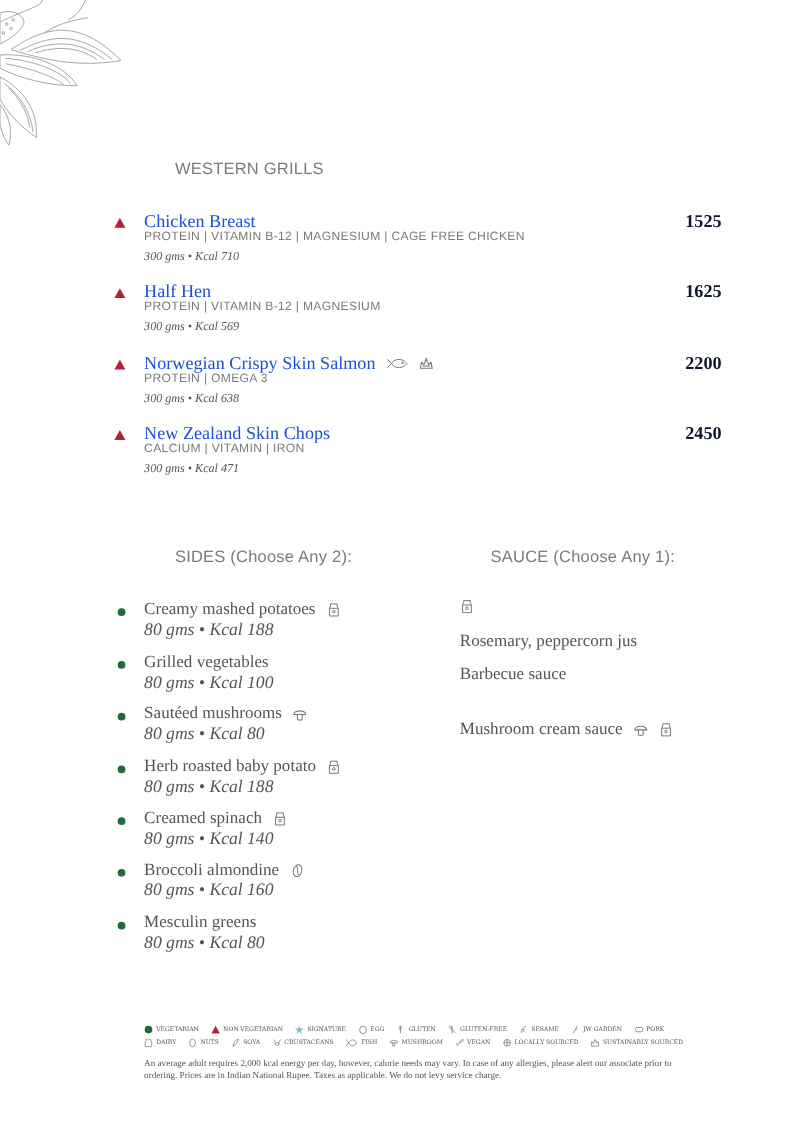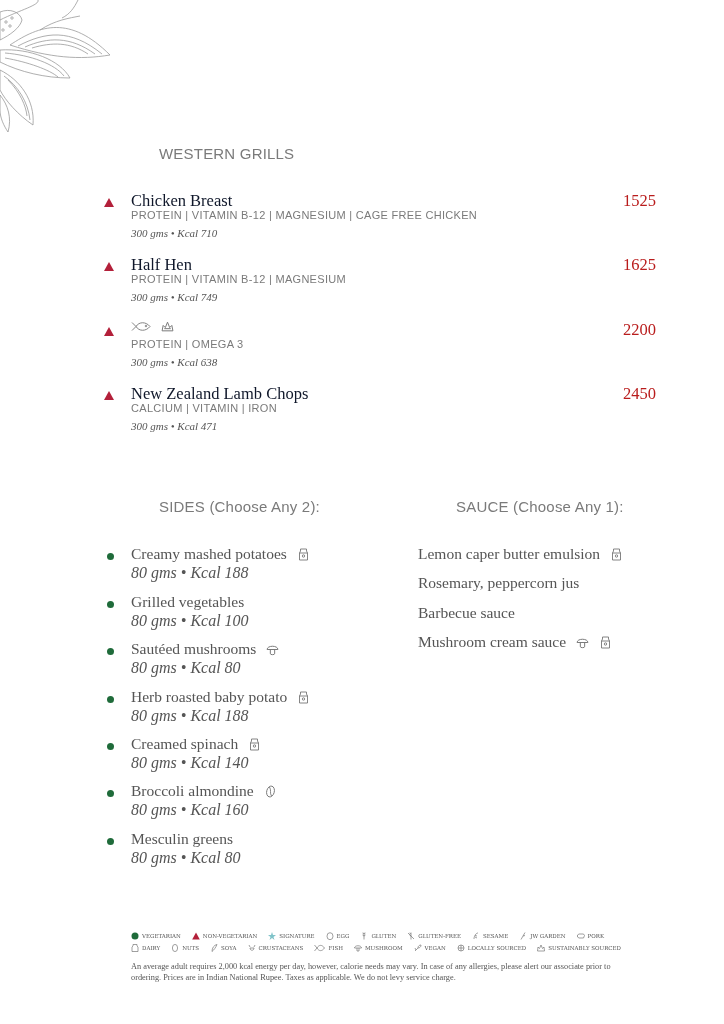--- a/index.html
+++ b/index.html
@@ -4,22 +4,22 @@
   <style>
     html, body { margin: 0; padding: 0; background: #ffffff; }
     body { width: 724px; height: 1024px; position: relative; overflow: hidden; color: #6b6b6b; }
     .lotus { position: absolute; left: 0; top: 0; width: 120px; height: 140px; }
 
     .section-title { position: absolute; font-family: "Liberation Sans", sans-serif; font-size: 15px; color: #7a7a7a; letter-spacing: 0.2px; margin-left: 28px; }
 
     .grill-item { position: absolute; left: 104px; width: 556px; }
     .grill-item .marker { position: absolute; left: 0; top: 3px; width: 0; height: 0;
       border-left: 5px solid transparent; border-right: 5px solid transparent; border-bottom: 9px solid #b3203a; }
-    .grill-item .name { position: absolute; left: 27px; top: -4px; font-family: "Liberation Serif", serif; font-size: 16.5px; color: #0f172a; white-space: nowrap; display: flex; align-items: center; gap: 10px; }
-    .grill-item .price { position: absolute; right: 4px; top: -4px; font-family: "Liberation Serif", serif; font-size: 16.5px; color: #b91c1c; }
+    .grill-item .name { position: absolute; left: 27px; top: -4px; font-family: "Liberation Serif", serif; font-size: 16.5px; color: #1d4ed8; white-space: nowrap; display: flex; align-items: center; gap: 10px; }
+    .grill-item .price { position: absolute; right: 4px; top: -4px; font-family: "Liberation Serif", serif; font-size: 16.5px; color: #0f172a; font-weight: bold; }
     .grill-item .nutrients { position: absolute; left: 27px; top: 14px; font-family: "Liberation Sans", sans-serif; font-size: 11px; color: #7a7a7a; letter-spacing: 0.3px; white-space: nowrap; }
     .grill-item .portion { position: absolute; left: 27px; top: 32px; font-family: "Liberation Serif", serif; font-style: italic; font-size: 11px; color: #555; white-space: nowrap; }
 
     .side-item { position: absolute; left: 104px; width: 290px; }
     .side-item .dot { position: absolute; left: 3px; top: 4px; width: 7px; height: 7px; border-radius: 50%; background: #1f6b3a; }
     .side-item .name { position: absolute; left: 27px; top: -4px; font-family: "Liberation Serif", serif; font-size: 15.5px; color: #555; white-space: nowrap; display: flex; align-items: center; gap: 10px; }
     .side-item .portion { position: absolute; left: 27px; top: 15px; font-family: "Liberation Serif", serif; font-style: italic; font-size: 16px; color: #555; white-space: nowrap; }
 
     .sauce-item { position: absolute; left: 418px; font-family: "Liberation Serif", serif; font-size: 15.5px; color: #555; white-space: nowrap; display: flex; align-items: center; gap: 10px; }
 
@@ -72,26 +72,27 @@
   <span class="portion">300 gms • Kcal 710</span>
 </div>
 
 <div class="grill-item" style="top:259px;">
   <span class="marker"></span>
   <span class="name">
       <span>Half Hen</span>
     </span>
   <span class="price">1625</span>
   <span class="nutrients">PROTEIN | VITAMIN B-12 | MAGNESIUM</span>
-  <span class="portion">300 gms • Kcal 749</span>
+  <span class="portion">300 gms • Kcal 569</span>
 </div>
 
 <div class="grill-item" style="top:324px;">
   <span class="marker"></span>
   <span class="name">
+    <span>Norwegian Crispy Skin Salmon</span>
     <span class="icon" style="width:20px">
       <svg viewBox="0 0 20 12" fill="none" stroke="#777" stroke-width="0.9">
           <path d="M1,2 L5,6 L1,10 M5,6 C8,1 15,1 19,6 C15,11 8,11 5,6Z"></path>
           <circle cx="15" cy="5.5" r="0.8"></circle>
         </svg>
     </span>
     <span class="icon">
       <svg viewBox="0 0 12 12" fill="none" stroke="#777" stroke-width="0.9">
           <path d="M1,10 L11,10 L10,5 L8,7 L6,2 L4,7 L2,5Z"></path>
           <path d="M3,8 L9,8"></path>
@@ -99,21 +100,21 @@
     </span>
   </span>
   <span class="price">2200</span>
   <span class="nutrients">PROTEIN | OMEGA 3</span>
   <span class="portion">300 gms • Kcal 638</span>
 </div>
 
 <div class="grill-item" style="top:388px;">
   <span class="marker"></span>
   <span class="name">
-      <span>New Zealand Lamb Chops</span>
+      <span>New Zealand Skin Chops</span>
     </span>
   <span class="price">2450</span>
   <span class="nutrients">CALCIUM | VITAMIN | IRON</span>
   <span class="portion">300 gms • Kcal 471</span>
 </div>
 
 <div class="section-title" style="left:131px; top:498px;text-align:right;">SIDES (Choose Any 2):</div>
 
 <div class="side-item" style="top:549px;">
   <span class="dot"></span>
@@ -193,38 +194,37 @@
 </div>
 
 <div class="side-item" style="top:834px;">
   <span class="dot"></span>
   <span class="name">
       <span>Mesculin greens</span>
     </span>
   <span class="portion">80 gms • Kcal 80</span>
 </div>
 
-<div class="section-title" style="left:428px; top:498px;">SAUCE (Choose Any 1):</div>
+<div class="section-title" style="left:418px; top:498px;">SAUCE (Choose Any 1):</div>
 
 <div class="sauce-item" style="top:545px;">
-  <span>Lemon caper butter emulsion</span>
   <span class="icon">
       <svg viewBox="0 0 10 13" fill="none" stroke="#777" stroke-width="0.9">
         <path d="M2,1 L8,1 L8,3 L9,5 L9,12 L1,12 L1,5 L2,3Z M1,5 L9,5"></path>
         <circle cx="5" cy="8" r="1.2"></circle>
       </svg>
     </span>
 </div>
 <div class="sauce-item" style="top:574px;">
   <span>Rosemary, peppercorn jus</span>
 </div>
 <div class="sauce-item" style="top:604px;">
   <span>Barbecue sauce</span>
 </div>
-<div class="sauce-item" style="top:633px;">
+<div class="sauce-item" style="top:654px;">
   <span>Mushroom cream sauce</span>
   <span class="icon">
       <svg viewBox="0 0 12 12" fill="none" stroke="#777" stroke-width="0.9">
         <path d="M1,6 C1,2 11,2 11,6 Z M4,6 L4,10 C4,11 8,11 8,10 L8,6"></path>
       </svg>
     </span>
   <span class="icon">
       <svg viewBox="0 0 10 13" fill="none" stroke="#777" stroke-width="0.9">
         <path d="M2,1 L8,1 L8,3 L9,5 L9,12 L1,12 L1,5 L2,3Z M1,5 L9,5"></path>
         <circle cx="5" cy="8" r="1.2"></circle>

